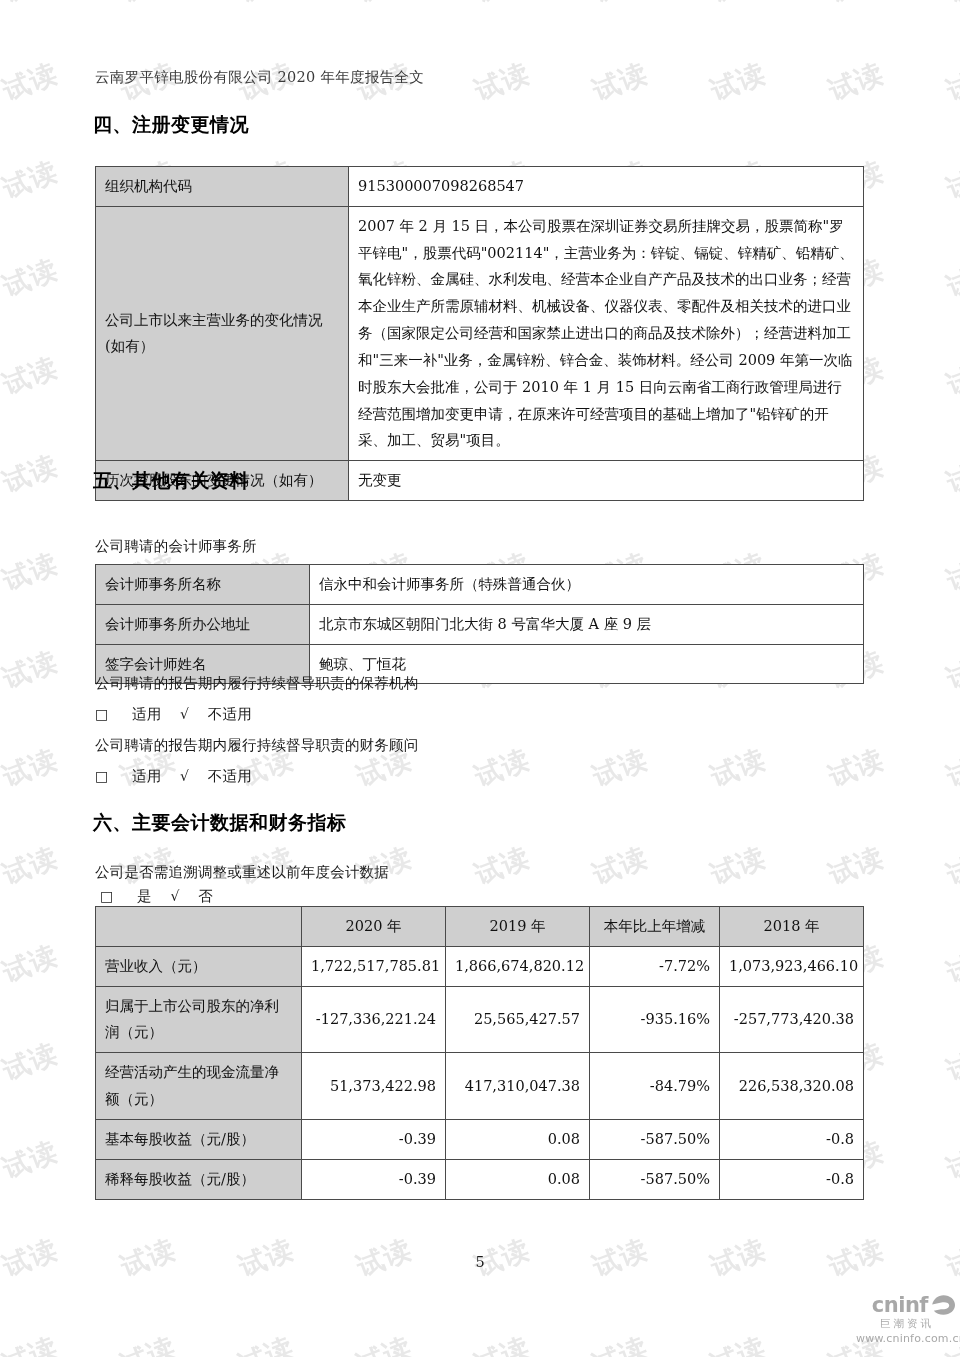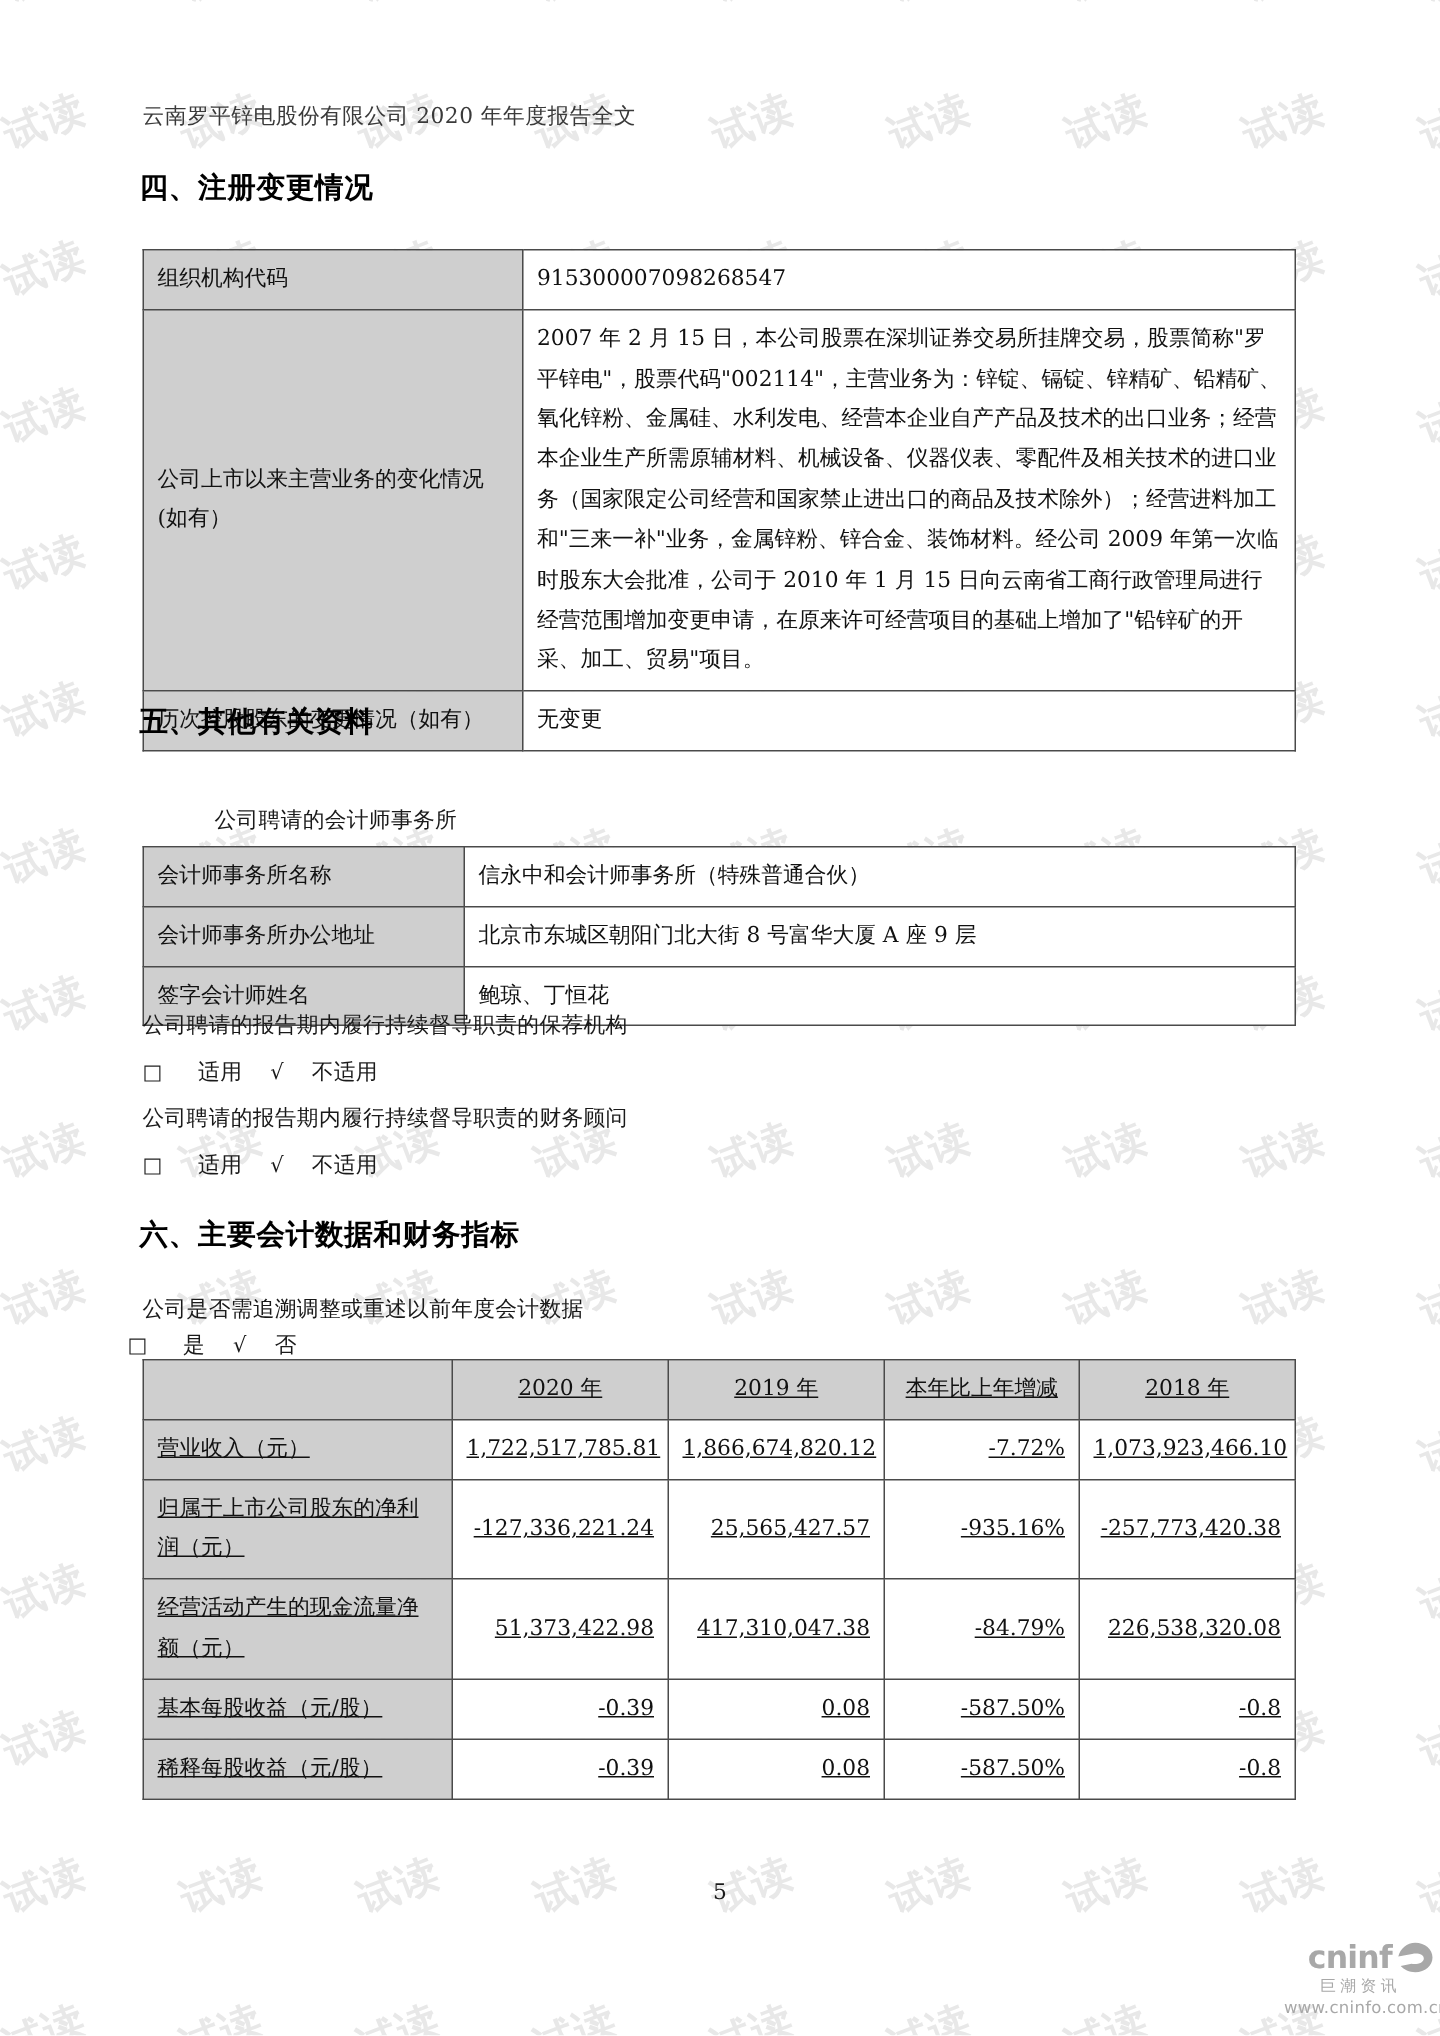--- a/index.html
+++ b/index.html
@@ -106,21 +106,21 @@
     background: #cfcfcf;
     text-align: center;
   }
   td.hdr-blank {
     background: #cfcfcf;
   }
   .just { text-align: justify; text-justify: inter-ideograph; }
 
   #tbl-register { left: 95px; top: 166px; width: 768px; }
   #tbl-auditor  { left: 95px; top: 564px; width: 768px; }
-  #tbl-financial{ left: 95px; top: 906px; width: 768px; text-decoration: underline; }
+  #tbl-financial{ left: 95px; top: 906px; width: 768px; }
 
   .page-num {
     left: 0;
     top: 1254px;
     width: 960px;
     text-align: center;
     font-size: 14.5px;
     color: #1a1a1a;
   }
 
@@ -323,21 +323,21 @@
         </tr>
         <tr>
           <td class="lbl">历次控股股东的变更情况（如有）</td>
           <td class="val">无变更</td>
         </tr>
       </tbody>
     </table>
 
     <div class="abs sec-title" style="left:93px; top:468px;">五、其他有关资料</div>
 
-    <div class="abs body-text" style="left:95px; top:537px;margin-left:48px;">公司聘请的会计师事务所</div>
+    <div class="abs body-text" style="left:95px; top:537px;">公司聘请的会计师事务所</div>
 
     <table class="doc abs" id="tbl-auditor">
       <colgroup>
           <col style="width:214px">
           <col style="width:554px">
         </colgroup>
       <tbody>
         <tr>
           <td class="lbl">会计师事务所名称</td>
           <td class="val">信永中和会计师事务所（特殊普通合伙）</td>
@@ -374,21 +374,21 @@
       <span class="gap-s"></span>
       <span class="tick">√</span>
       <span class="gap-s"></span>
       <span>不适用</span>
     </div>
 
     <div class="abs body-text" style="left:95px; top:863px;">公司是否需追溯调整或重述以前年度会计数据</div>
 
     <div class="abs sec-title" style="left:93px; top:810px;">六、主要会计数据和财务指标</div>
 
-    <div class="abs checkline" style="left:85px; top:887px;">
+    <div class="abs checkline" style="left:100px; top:887px;">
       <span class="box">□</span>
       <span class="gap-m"></span>
       <span>是</span>
       <span class="gap-s"></span>
       <span class="tick">√</span>
       <span class="gap-s"></span>
       <span>否</span>
     </div>
 
     <table class="doc abs" id="tbl-financial">

